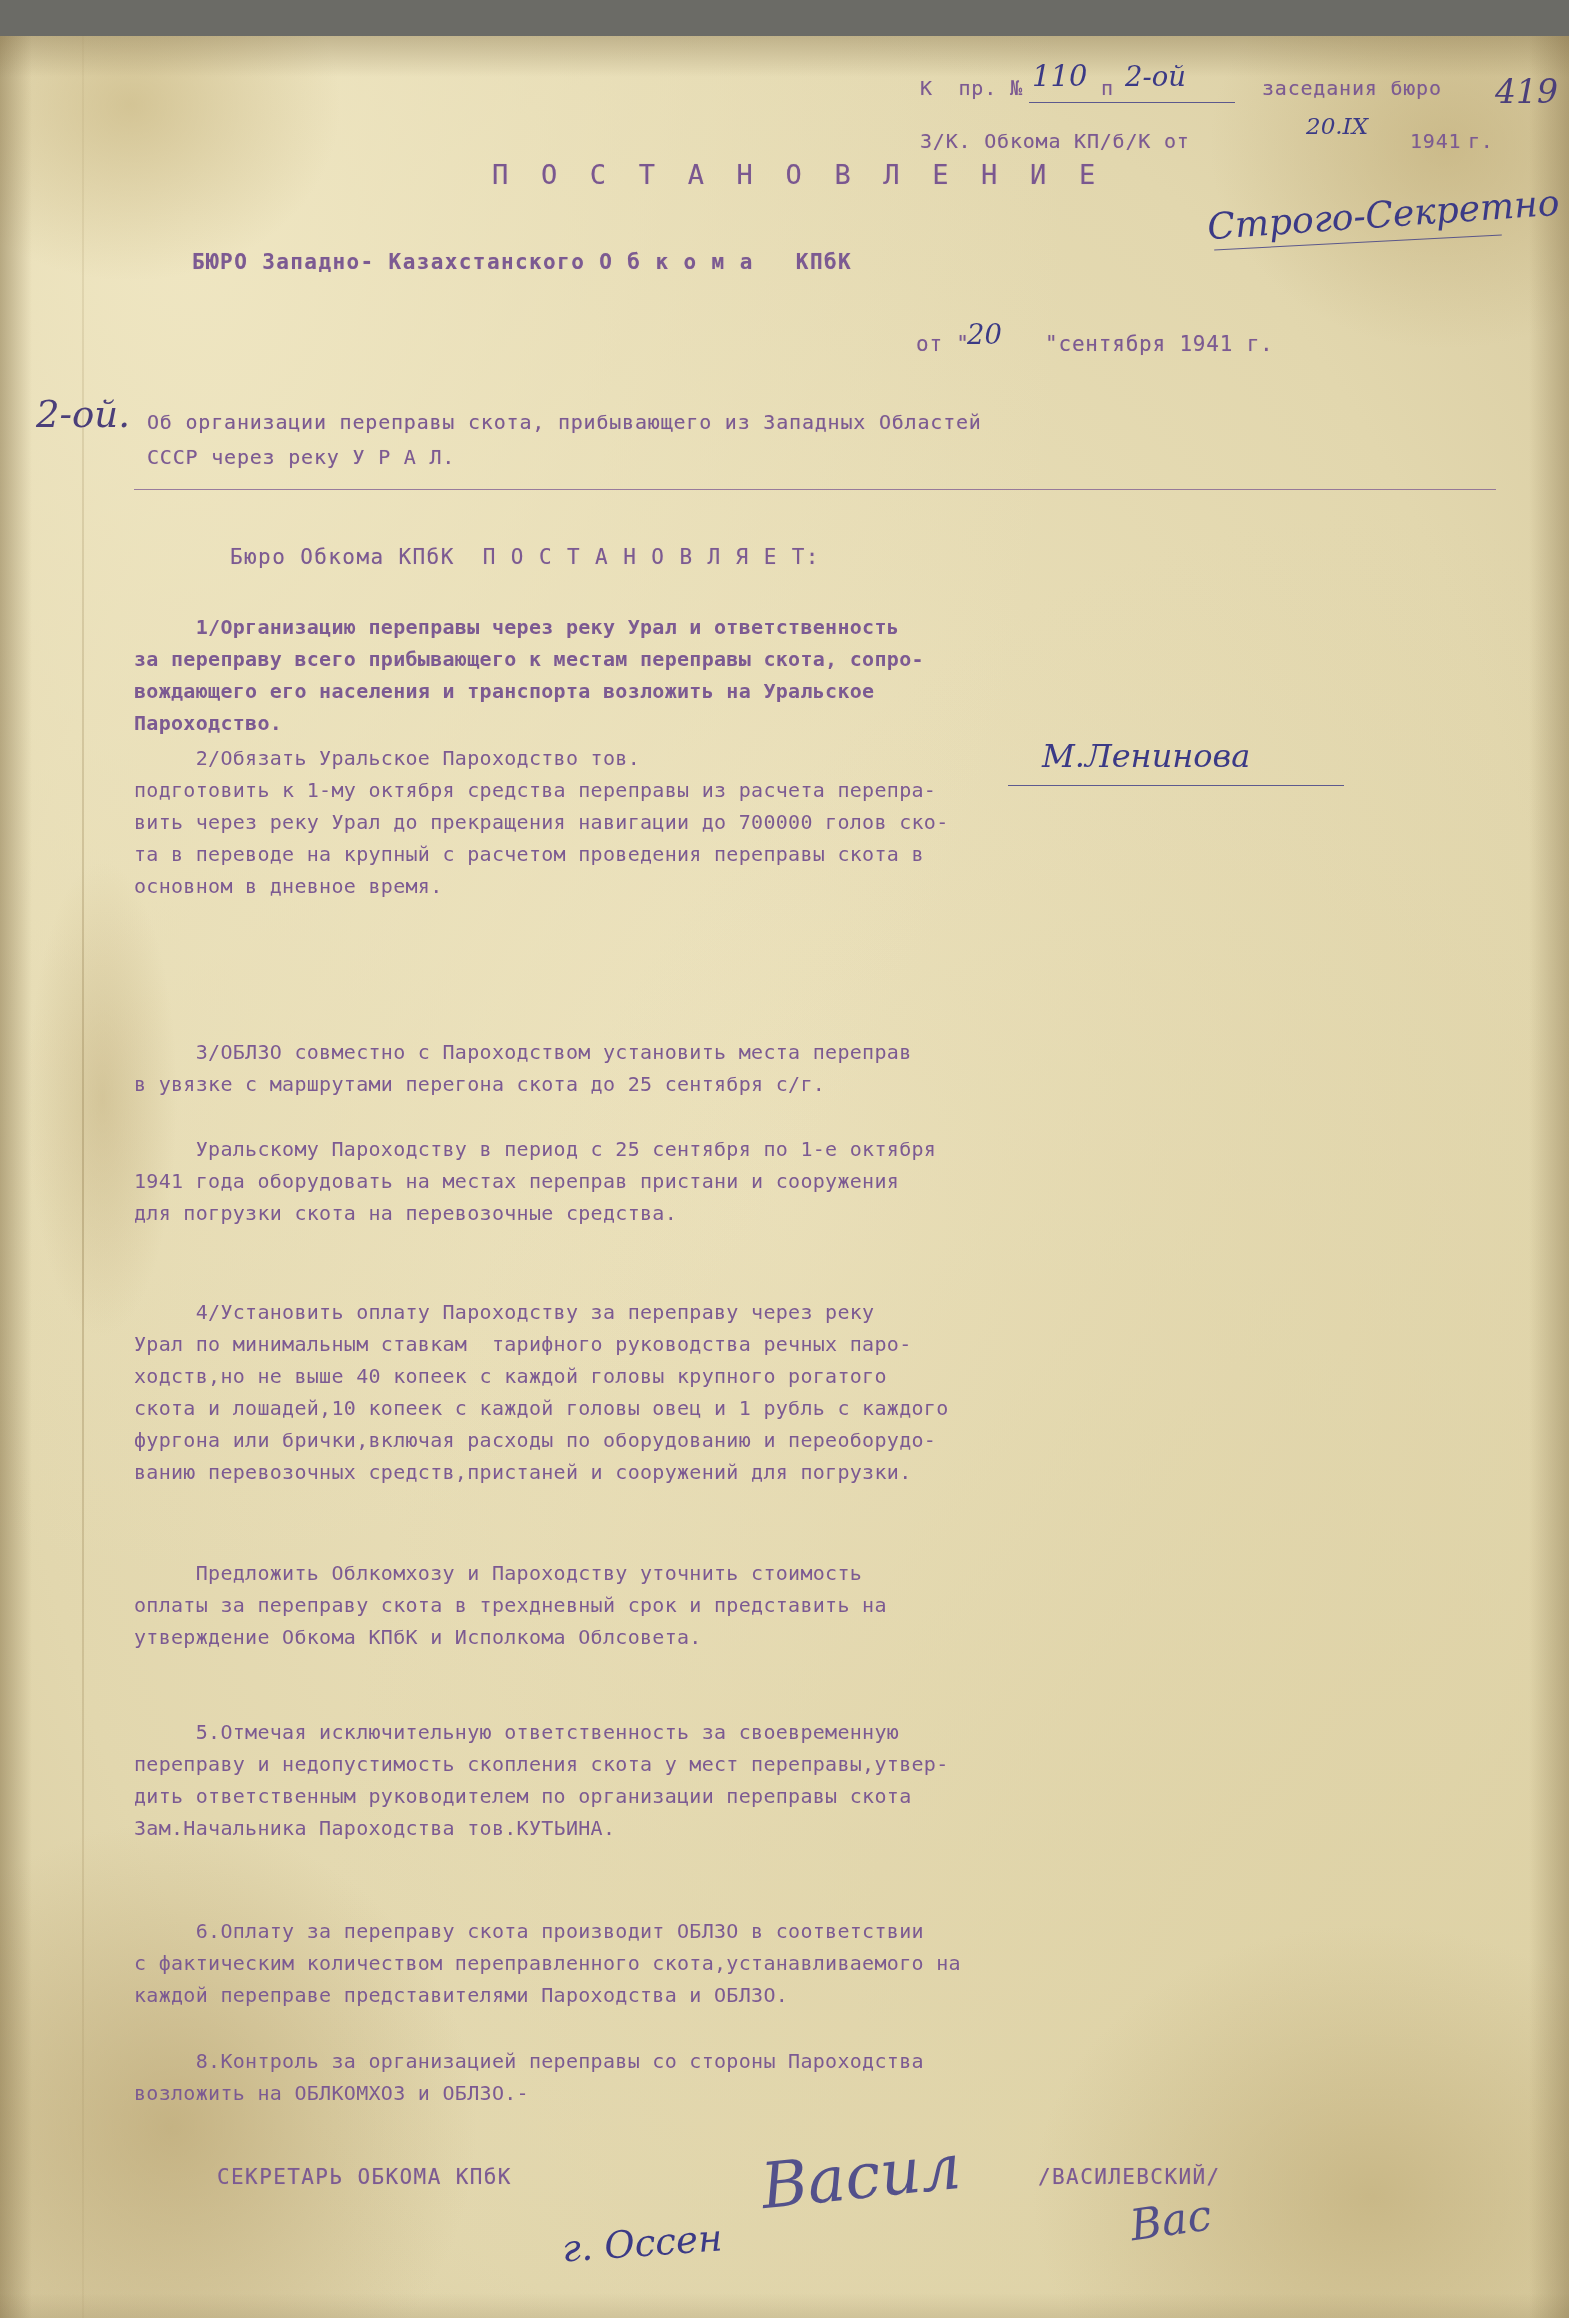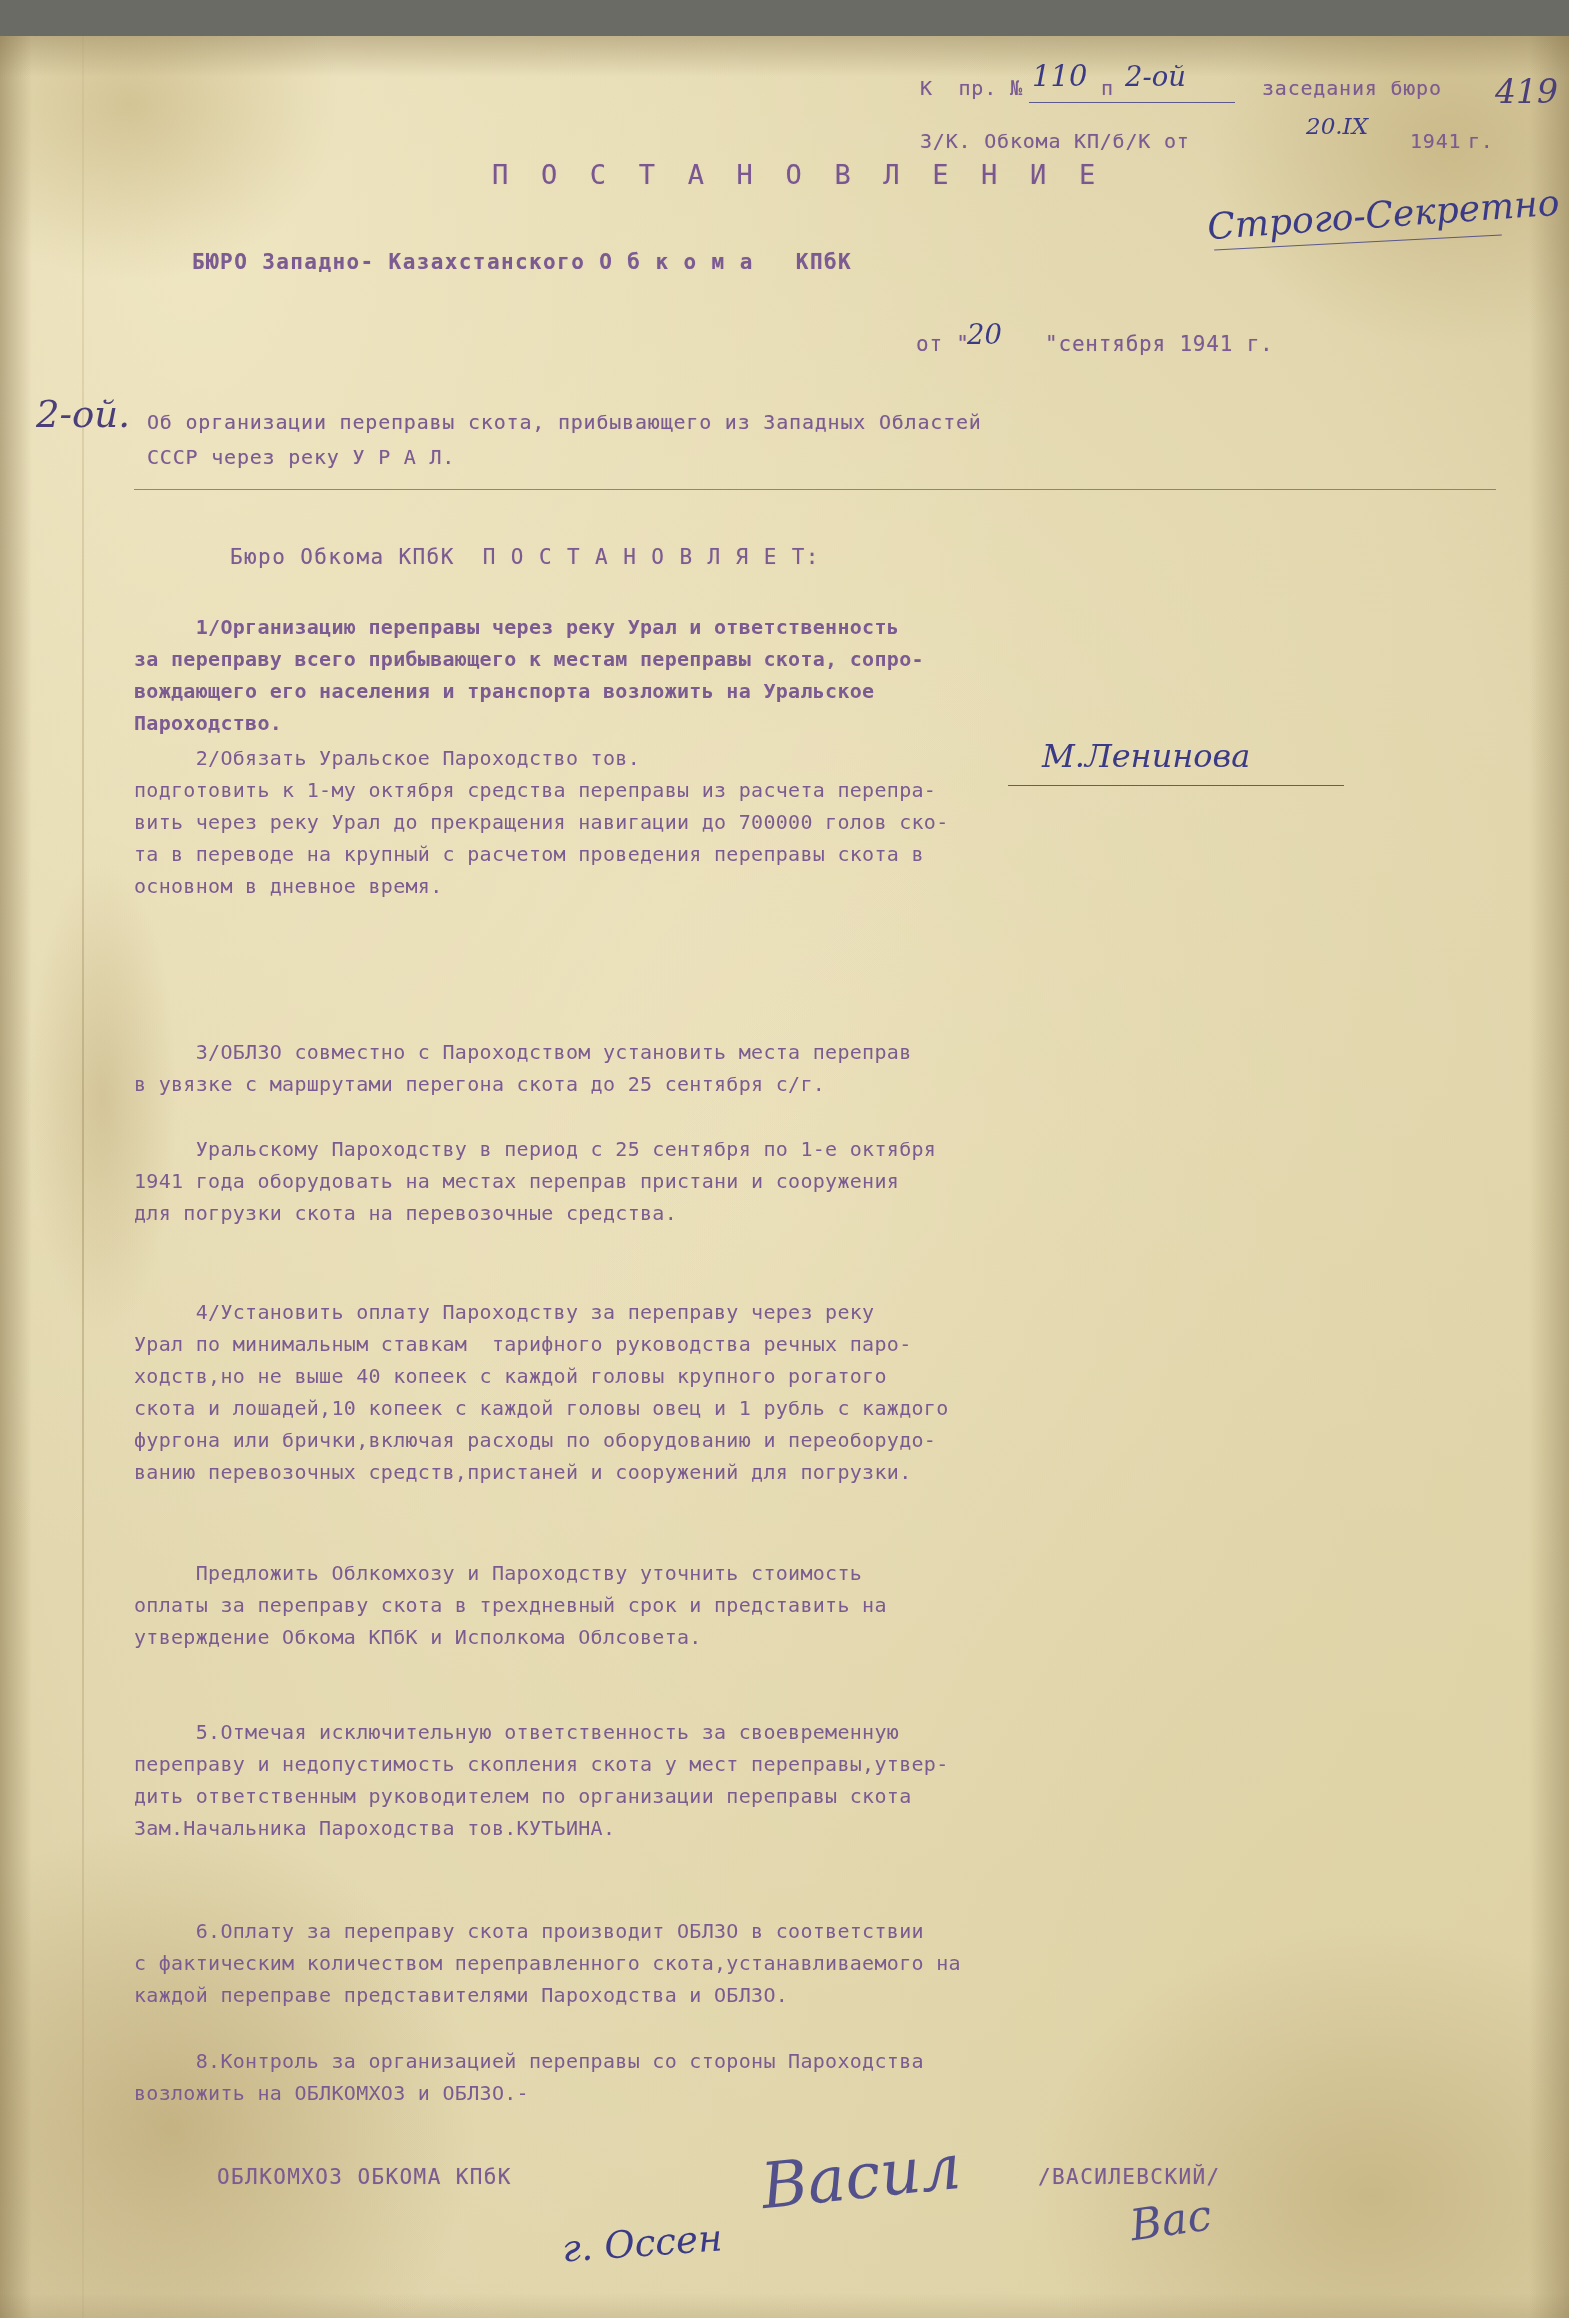--- a/index.html
+++ b/index.html
@@ -166,21 +166,21 @@
 дить ответственным руководителем по организации переправы скота
 Зам.Начальника Пароходства тов.КУТЬИНА.</div>
 
   <div class="body-block" style="left:134px; top:1879px;">     6.Оплату за переправу скота производит ОБЛЗО в соответствии
 с фактическим количеством переправленного скота,устанавливаемого на
 каждой переправе представителями Пароходства и ОБЛЗО.</div>
 
   <div class="body-block" style="left:134px; top:2009px;">     8.Контроль за организацией переправы со стороны Пароходства
 возложить на ОБЛКОМХОЗ и ОБЛЗО.-</div>
 
-  <div class="typed t24" style="left:217px; top:2129px; letter-spacing:1.4px;">ОБЛКОМХОЗ ОБКОМА КПбК</div>
+  <div class="typed t24" style="left:217px; top:2129px; letter-spacing:1.4px;">СЕКРЕТАРЬ ОБКОМА КПбК</div>
   <div class="typed t24" style="left:1038px; top:2129px; letter-spacing:1.4px;">/ВАСИЛЕВСКИЙ/</div>
 
   <div class="hand" style="left:761px; top:2104px; font-size:63px; transform:rotate(-6deg); opacity:.85;">Васил</div>
   <div class="hand" style="left:1130px; top:2159px; font-size:43px; transform:rotate(-8deg); opacity:.85;">Вас</div>
   <div class="hand" style="left:562px; top:2186px; font-size:37px; transform:rotate(-4deg);">г. Оссен</div>
 
   <div class="typed" style="left:1344px; top:2288px; font-size:15px; opacity:.6;">1941 г.</div>
 
 </div>
 

